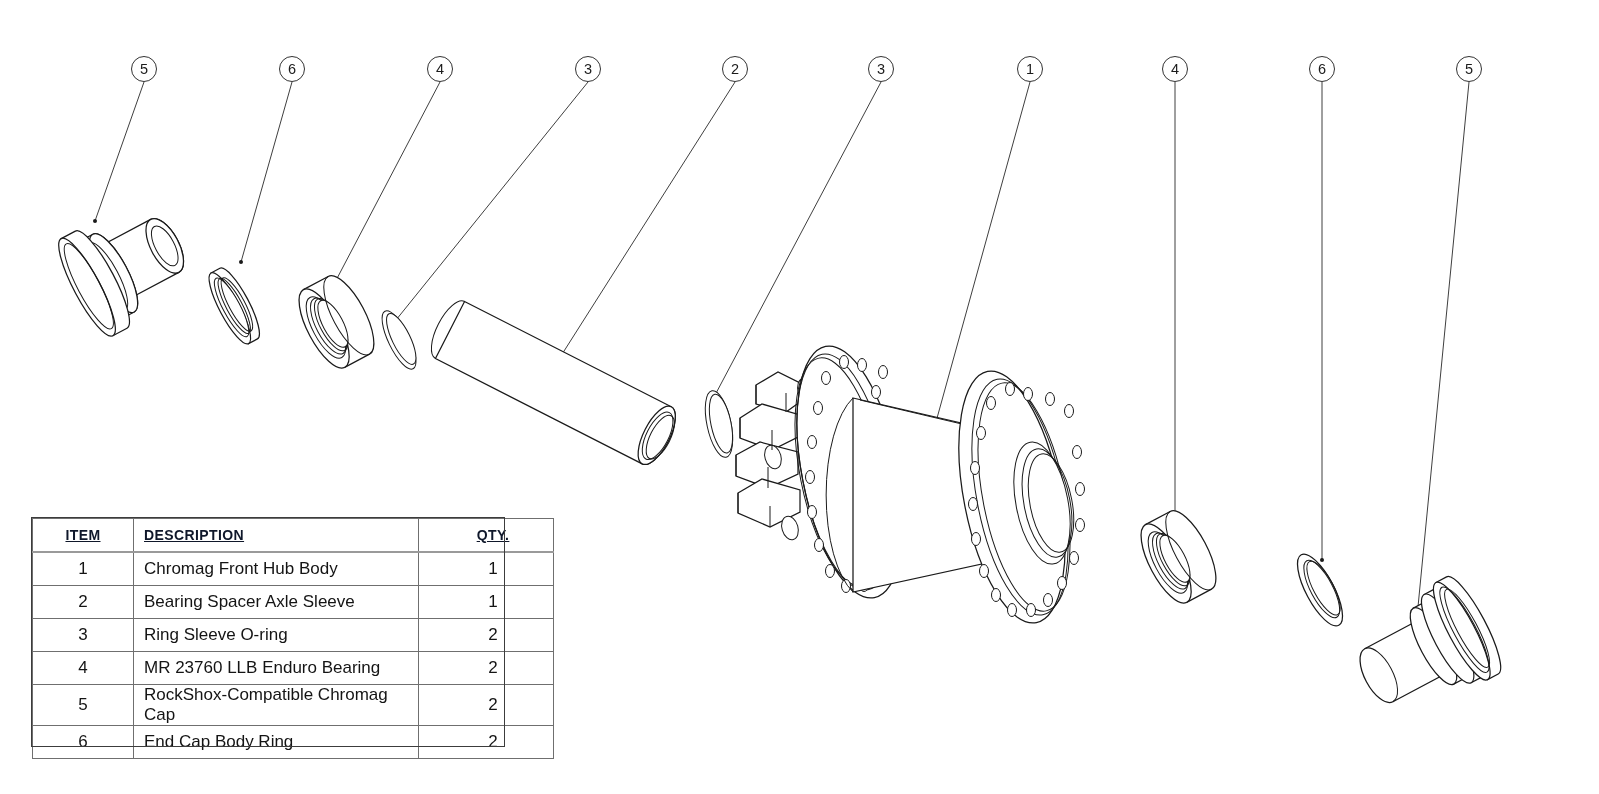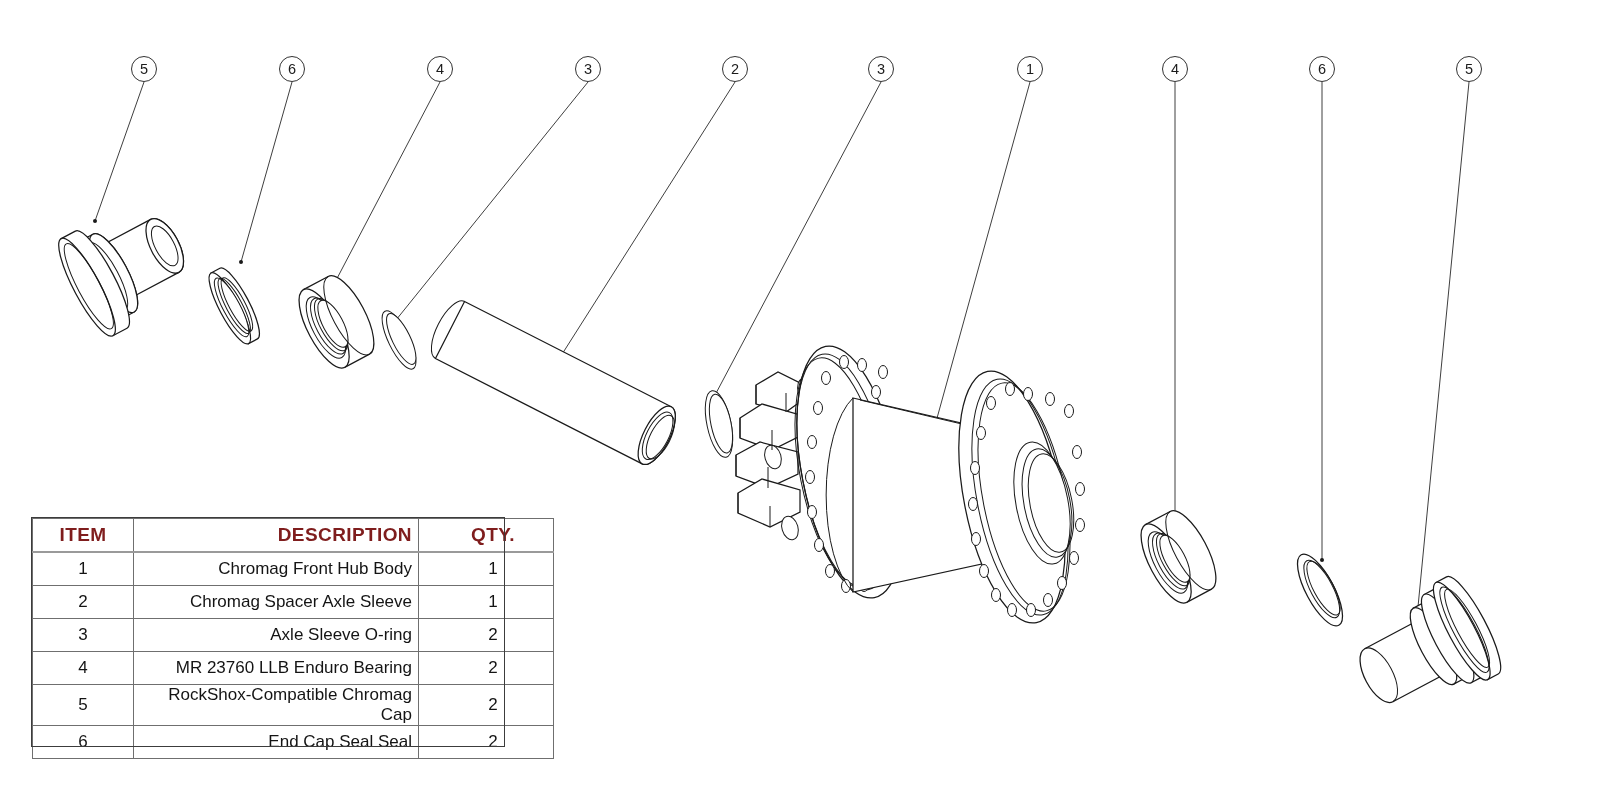--- a/index.html
+++ b/index.html
@@ -21,28 +21,29 @@
   table.bom th, table.bom td{
     border:1px solid #6f6f6f;
     height:32px;
     font-size:16.5px;
     color:#141414;
     padding:0 6px;
     font-weight:normal;
   }
   table.bom thead th{
     font-weight:bold;
-    font-size:19px;
+    font-size:14px;
     letter-spacing:.4px;
     text-align:center;
     border-bottom:2px solid #9a9a9a;
-    color:#7f1d1d;
+    color:#0f172a;
+    text-decoration:underline;
   }
   table.bom th.c-item, table.bom td.c-item{width:88px;text-align:center;}
-  table.bom th.c-desc, table.bom td.c-desc{width:268px;text-align:right;padding-left:10px;}
+  table.bom th.c-desc, table.bom td.c-desc{width:268px;text-align:left;padding-left:10px;}
   table.bom th.c-qty,  table.bom td.c-qty {width:108px;text-align:center;padding-left:20px;}
   table.bom tbody td{font-size:17px;}
   
   .bom-frame{
     position:absolute;left:31px;top:517px;width:472px;height:228px;
     border:1.6px solid #3c3c3c;pointer-events:none;
   }
   
   .balloon{
     position:absolute;width:26px;height:26px;border-radius:50%;
@@ -281,39 +282,39 @@
       </tr>
     </thead>
     <tbody>
       <tr>
         <td class="c-item">1</td>
         <td class="c-desc">Chromag Front Hub Body</td>
         <td class="c-qty">1</td>
       </tr>
       <tr>
         <td class="c-item">2</td>
-        <td class="c-desc">Chromag Spacer Axle Sleeve</td>
+        <td class="c-desc">Bearing Spacer Axle Sleeve</td>
         <td class="c-qty">1</td>
       </tr>
       <tr>
         <td class="c-item">3</td>
-        <td class="c-desc">Axle Sleeve O-ring</td>
+        <td class="c-desc">Ring Sleeve O-ring</td>
         <td class="c-qty">2</td>
       </tr>
       <tr>
         <td class="c-item">4</td>
         <td class="c-desc">MR 23760 LLB Enduro Bearing</td>
         <td class="c-qty">2</td>
       </tr>
       <tr>
         <td class="c-item">5</td>
         <td class="c-desc">RockShox-Compatible Chromag Cap</td>
         <td class="c-qty">2</td>
       </tr>
       <tr>
         <td class="c-item">6</td>
-        <td class="c-desc">End Cap Seal Seal</td>
+        <td class="c-desc">End Cap Body Ring</td>
         <td class="c-qty">2</td>
       </tr>
     </tbody>
   </table>
 </div>
 <div class="bom-frame"></div>
 
 </body></html>

